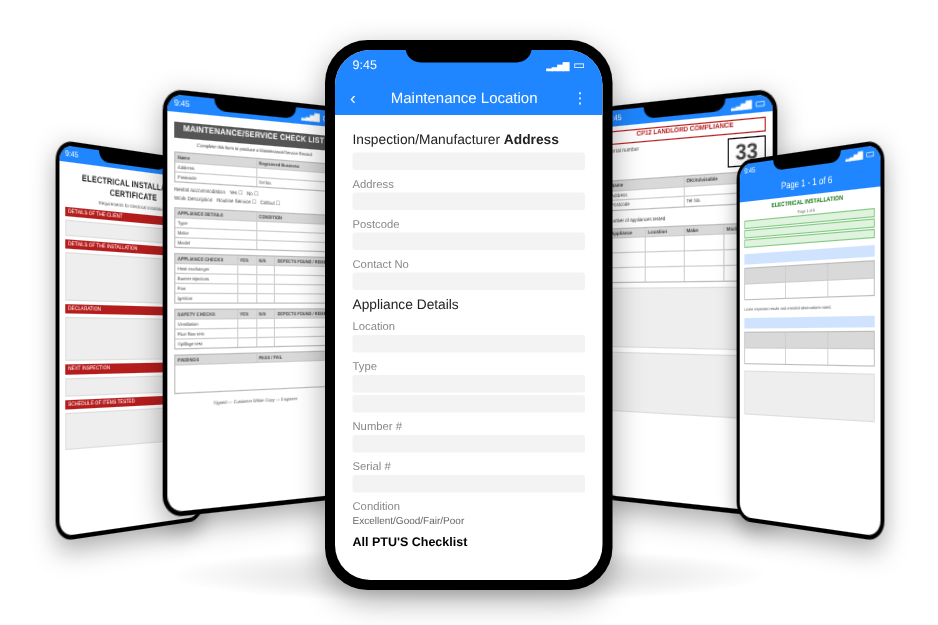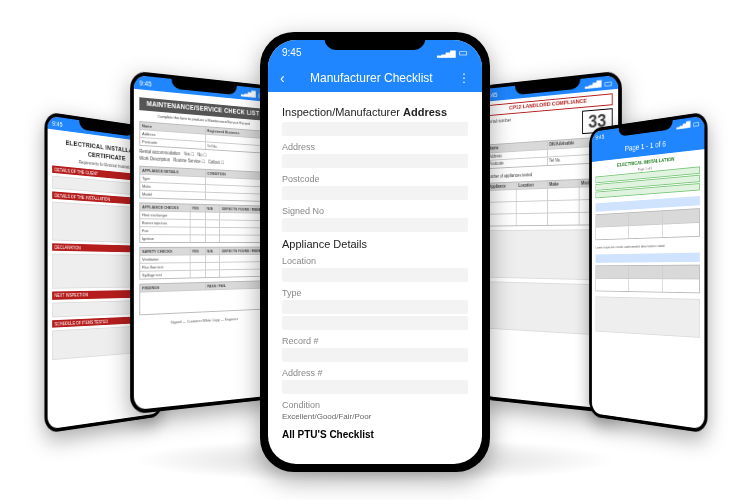--- a/index.html
+++ b/index.html
@@ -332,47 +332,47 @@
   <div class="screen">
     <div class="statusbar">
       <span>9:45</span>
       <span class="right">
           <span class="sig"></span>
           <span class="bat"></span>
         </span>
     </div>
     <div class="headerbar">
       <span class="back"></span>
-      <span>Manufacturer Checklist</span>
+      <span>Maintenance Location</span>
       <span class="menu-dots"></span>
     </div>
     <div class="page" style="padding:8px 14px 0 14px">
       <div class="section-title">
         <span>Inspection/Manufacturer</span> <span class="bold">Address</span>
       </div>
       <div id="fields1">
           <div class="field-input"></div>
           <div class="field-label">Address</div>
           <div class="field-input"></div>
           <div class="field-label">Postcode</div>
           <div class="field-input"></div>
-          <div class="field-label">Signed No</div>
+          <div class="field-label">Contact No</div>
           <div class="field-input"></div>
         </div>
 
       <div class="section-title bold" style="font-weight:400">Appliance Details</div>
       <div id="fields2">
           <div class="field-label">Location</div>
           <div class="field-input"></div>
           <div class="field-label">Type</div>
           <div class="field-input"></div>
           <div class="field-input"></div>
-          <div class="field-label">Record #</div>
-          <div class="field-input"></div>
-          <div class="field-label">Address #</div>
+          <div class="field-label">Number #</div>
+          <div class="field-input"></div>
+          <div class="field-label">Serial #</div>
           <div class="field-input"></div>
           <div class="field-label">Condition</div>
           <div class="cond-val">Excellent/Good/Fair/Poor</div>
         </div>
 
       <div class="footer-title">All PTU'S Checklist</div>
     </div>
   </div>
 </div>
 

